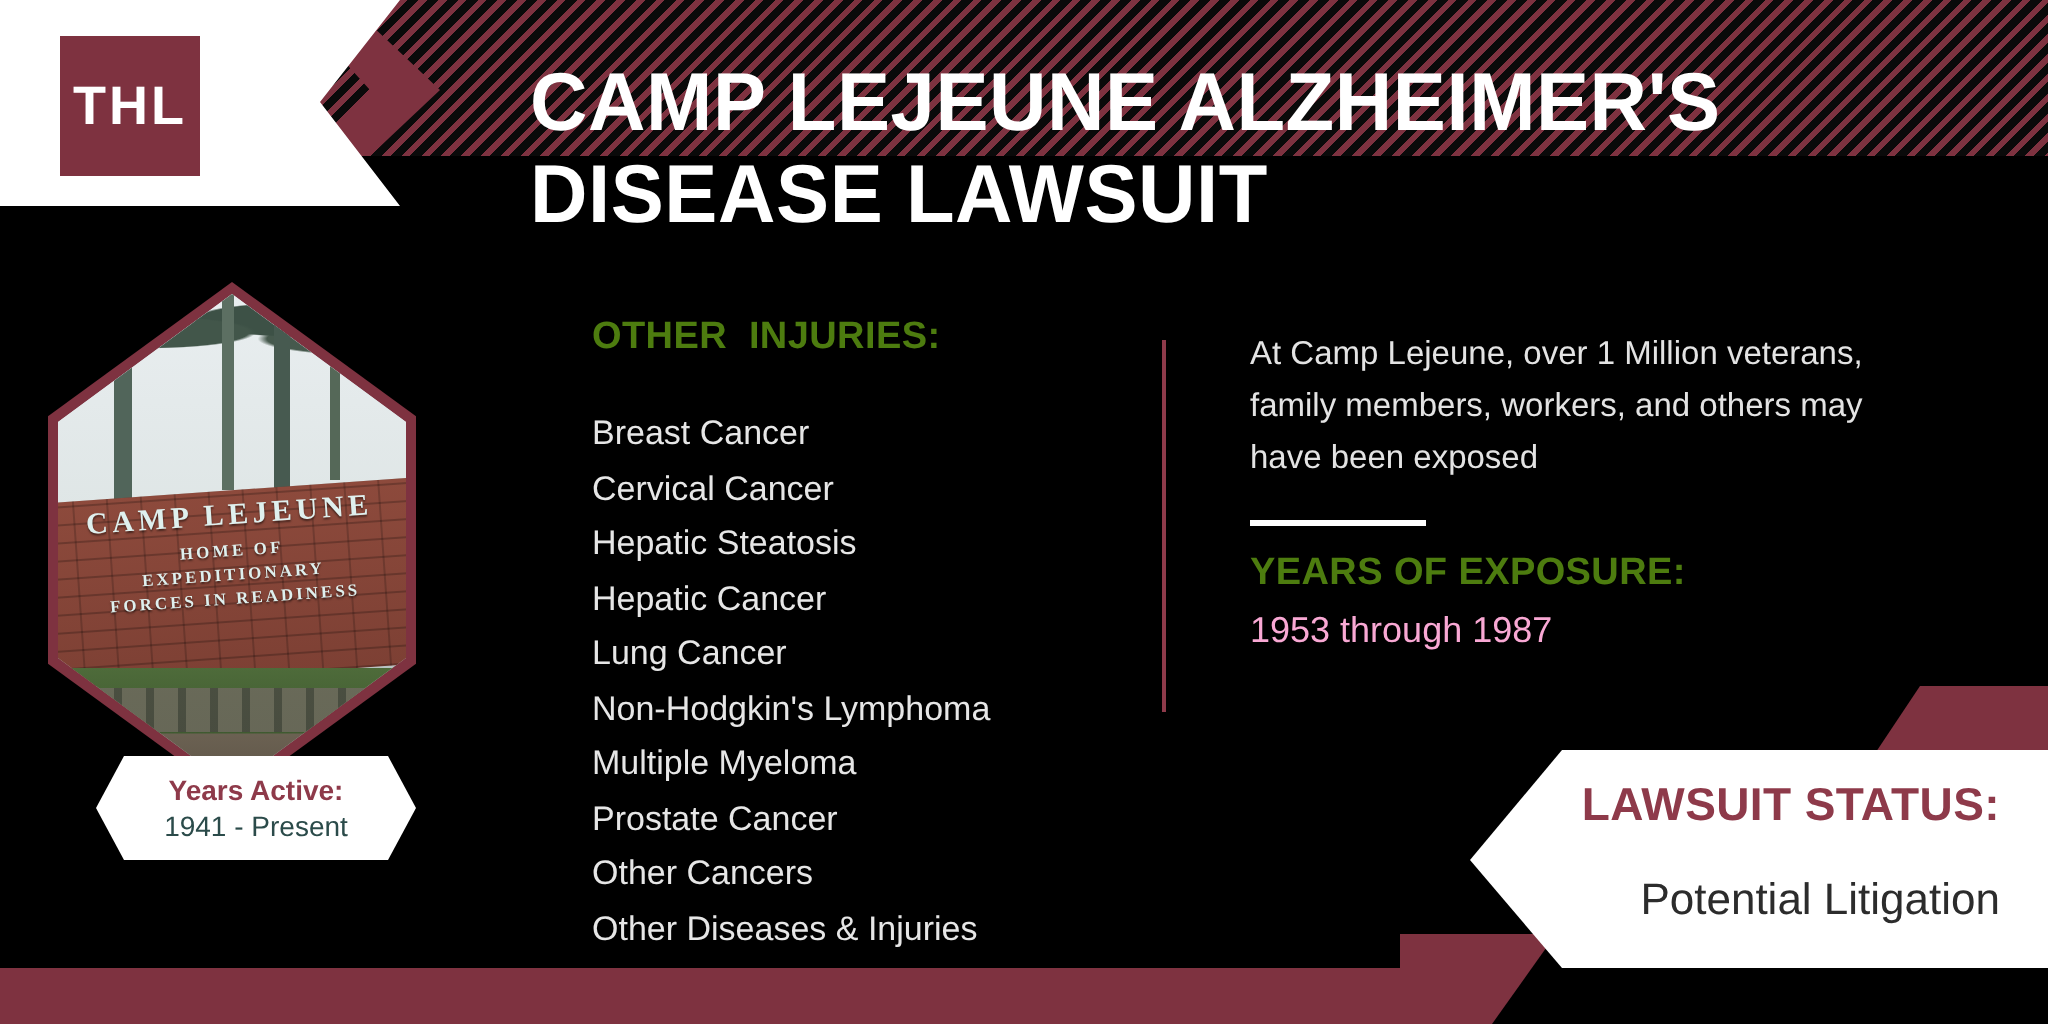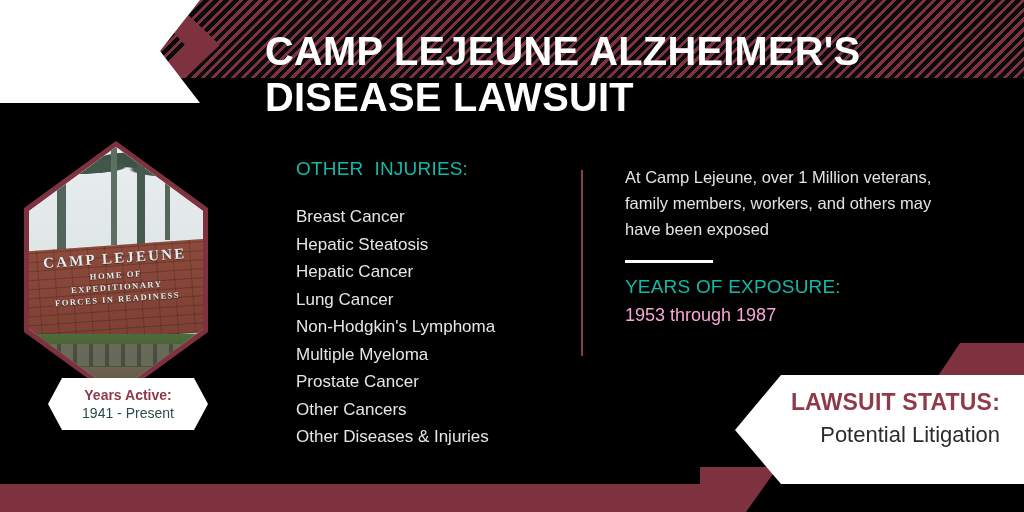--- a/index.html
+++ b/index.html
@@ -114,21 +114,21 @@
     clip-path:polygon(14px 0, 146px 0, 160px 26px, 146px 52px, 14px 52px, 0 26px);
     z-index:5;
     display:flex; flex-direction:column; align-items:center; justify-content:center;
   }
   .badge .bl { color:#8e3a4a; font-weight:bold; font-size:14px; line-height:17px; }
   .badge .bv { color:#2b4b4a; font-size:14px; line-height:18px; }
 
   
   .col-injuries { position:absolute; left:296px; top:158px; width:275px; }
   .sec-head {
-    color:#14b8a6; font-weight:normal; font-size:19px; letter-spacing:0.2px;
+    color:#4d7c0f; font-weight:bold; font-size:19px; letter-spacing:0.2px;
     white-space:pre;
   }
   .inj-list { margin-top:23px; }
   .inj-list li {
     list-style:none; color:#e6e6e6; font-size:17px; line-height:27.5px;
     font-weight:normal;
   }
 
   .vdivider {
     position:absolute; left:581px; top:170px; width:2px; height:186px;
@@ -149,41 +149,44 @@
   }
   .status-banner {
     position:absolute; left:735px; top:375px; width:289px; height:109px;
     background:#ffffff;
     clip-path:polygon(46px 0, 289px 0, 289px 109px, 46px 109px, 0 55px);
     z-index:3;
     padding:14px 24px 0 0;
     text-align:right;
   }
   .status-label { color:#8e3a4a; font-weight:bold; font-size:23px; letter-spacing:0.2px; }
-  .status-value { color:#2c2c2c; font-size:22px; margin-top:6px; }
+  .status-value { color:#2c2c2c; font-size:22px; margin-top:21px; }
   .accent-bottom {
     position:absolute; left:700px; top:467px; width:78px; height:45px;
     background:#7e3240;
     clip-path:polygon(0 0, 78px 0, 46px 45px, 0 45px);
     z-index:2;
   }
   .footer-bar {
     position:absolute; left:0; top:484px; width:735px; height:28px;
     background:#7e3240;
     z-index:1;
   }
 </style>
 </head>
 <body>
 
 <div id="stage">
 
   <div class="stripe-band"></div>
   <div class="arrow-chevron"></div>
   <div class="logo-banner"></div>
+  <div class="logo-square">
+    <span>THL</span>
+  </div>
   <div class="title">CAMP LEJEUNE ALZHEIMER'S DISEASE LAWSUIT</div>
 
   <div class="hex-wrap">
     <div class="hex-border"></div>
     <div class="hex-photo">
       <div class="sky"></div>
       <div class="canopy"></div>
       <div class="tree t1"></div>
       <div class="tree t2"></div>
       <div class="tree t3"></div>
@@ -202,20 +205,21 @@
 
   <div class="badge">
     <div class="bl">Years Active:</div>
     <div class="bv">1941 - Present</div>
   </div>
 
   <div class="col-injuries">
     <div class="sec-head">OTHER  INJURIES:</div>
     <ul class="inj-list">
       <li>Breast Cancer</li>
+      <li>Cervical Cancer</li>
       <li>Hepatic Steatosis</li>
       <li>Hepatic Cancer</li>
       <li>Lung Cancer</li>
       <li>Non-Hodgkin's Lymphoma</li>
       <li>Multiple Myeloma</li>
       <li>Prostate Cancer</li>
       <li>Other Cancers</li>
       <li>Other Diseases &amp; Injuries</li>
     </ul>
   </div>

